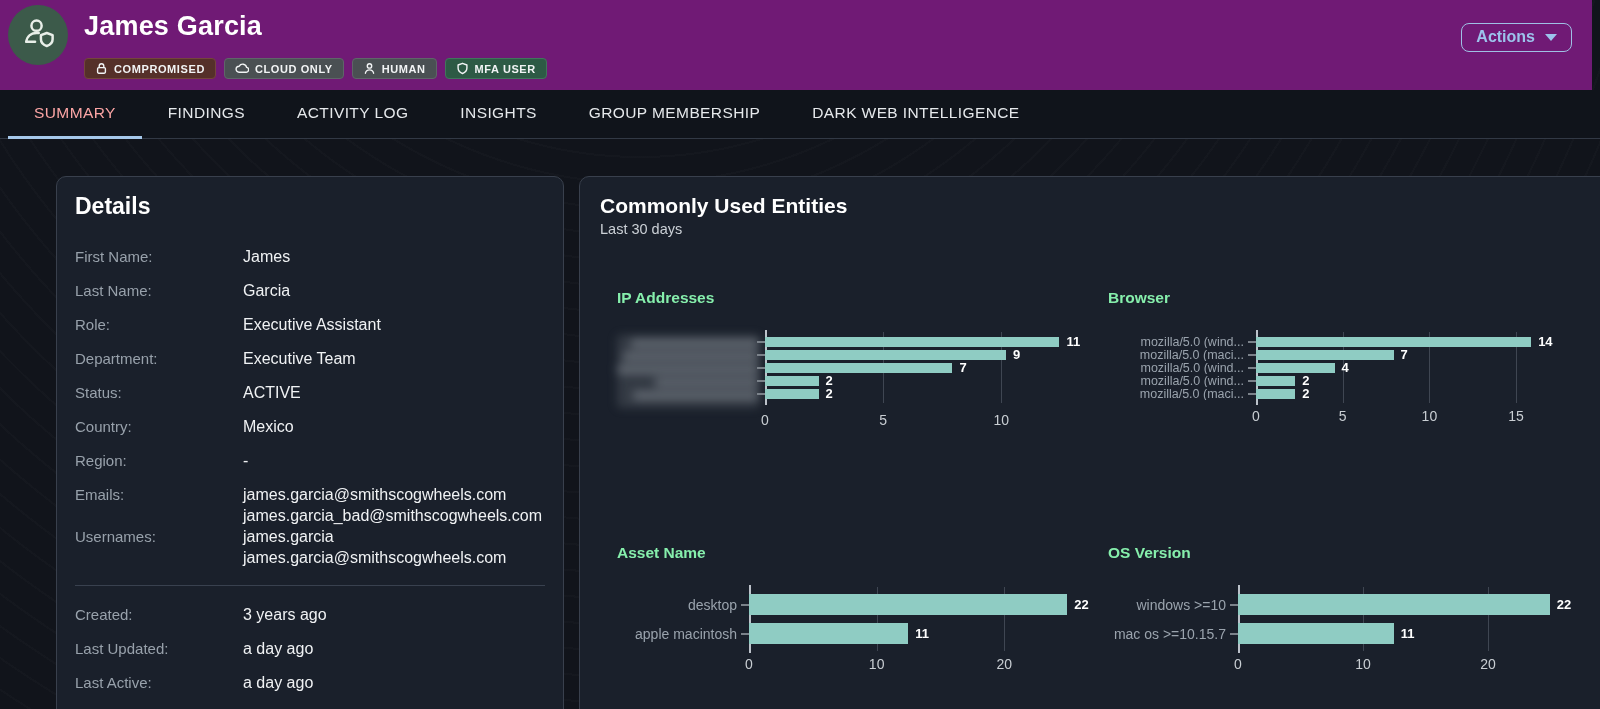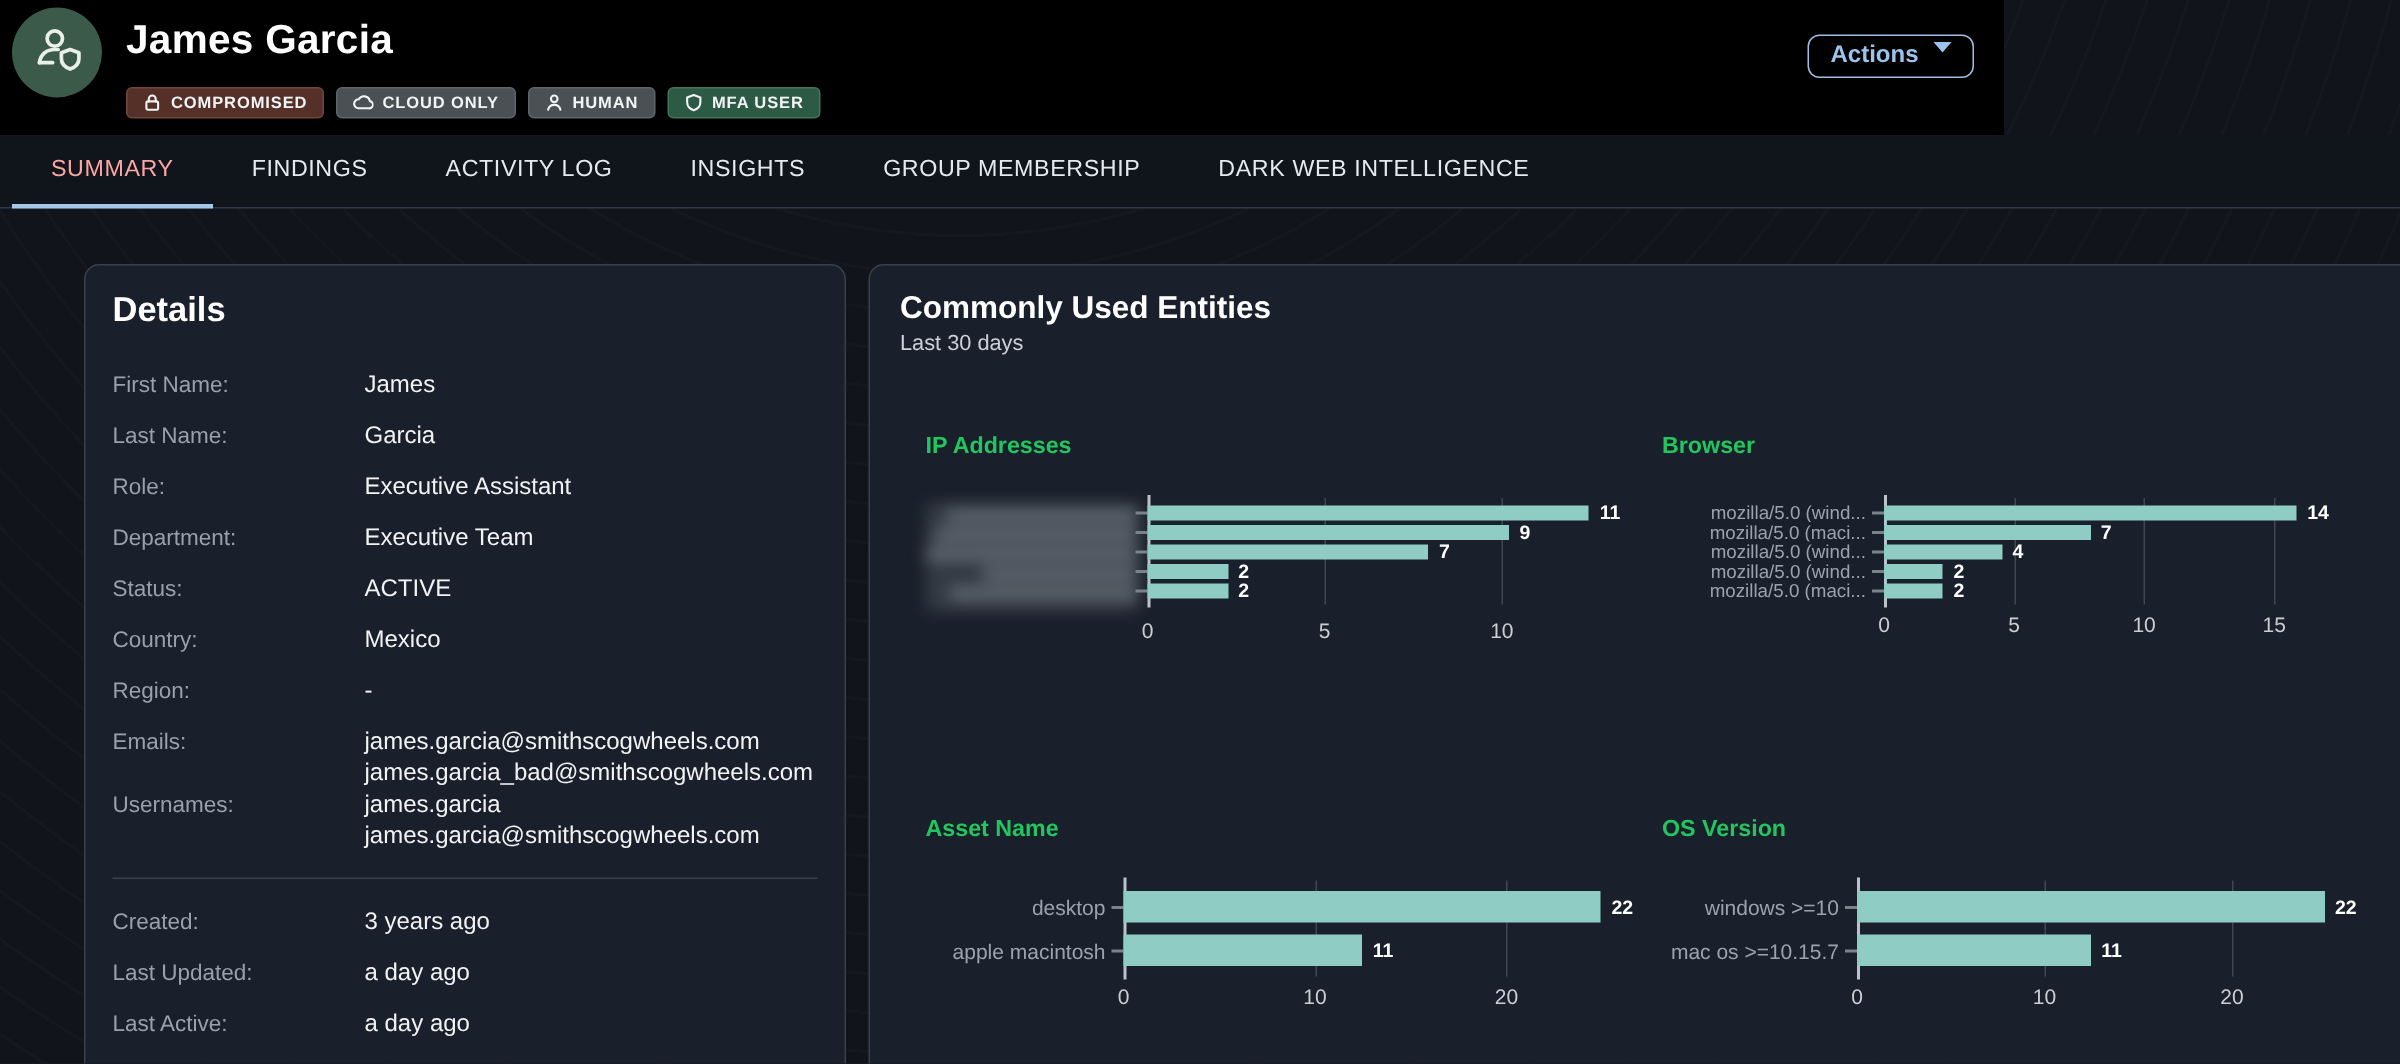--- a/index.html
+++ b/index.html
@@ -12,38 +12,38 @@
   }
   
   body::before{
     content:""; position:absolute; inset:0;
     background:repeating-radial-gradient(circle at 640px -260px,
       rgba(255,255,255,0.016) 0 2px, rgba(255,255,255,0) 2px 26px);
     pointer-events:none;
   }
 
   
-  .header { position:absolute; left:0; top:0; width:1336px; height:90px; background:#000000; }
+  .header { position:absolute; left:0; top:0; width:1592px; height:90px; background:#701a75; }
   .avatar {
     position:absolute; left:8px; top:5px; width:60px; height:60px;
     border-radius:50%; background:#3c5a4a; display:flex; align-items:center; justify-content:center;
   }
   .header-info { position:absolute; left:84px; top:10px; }
   .user-name { font-size:27px; font-weight:700; color:#ffffff; letter-spacing:.2px; line-height:32px; }
   .badges { display:flex; gap:8px; margin-top:16px;align-items:flex-end; }
   .badge {
     display:inline-flex; align-items:center; gap:6px;
     height:21px; padding:0 10px; border-radius:4px;
     font-size:11px; font-weight:700; letter-spacing:.6px; color:#f2f4f5;
     border:1px solid transparent;
   }
   .badge svg { flex:none; }
   .actions-btn {
     position:absolute; right:20px; top:23px;
-    display:flex; gap:10px;
+    display:flex; align-items:center; gap:10px;
     background:transparent; border:1.5px solid #9fc0e4; border-radius:8px;
     color:#9cc3ec; font-family:inherit; font-size:16px; font-weight:600;
     padding:4px 14px 5px 14px; cursor:pointer;
   }
   .caret-down { width:0; height:0; border-left:6px solid transparent; border-right:6px solid transparent; border-top:7px solid #9cc3ec; }
 
   
   .tabs {
     position:absolute; left:0; top:90px; width:1600px; height:49px;
     display:flex; align-items:stretch; padding-left:8px;
@@ -74,21 +74,21 @@
   .detail-value { min-height:21px; }
   .details-divider { border:none; border-top:1px solid #39414f; margin:17px 0 18px 0; }
 
   
   .entities-title { font-size:21px; font-weight:700; color:#ffffff; line-height:26px; }
   .entities-subtitle { font-size:14.5px; color:#ccd1d7; margin-top:2px; }
   .charts-grid {
     margin-top:52px; padding-left:17px;
     display:grid; grid-template-columns:491px 491px; row-gap:112px;
   }
-  .chart-title { font-size:15.5px; font-weight:700; color:#22c55e; margin-bottom:28px; }
+  .chart-title { font-size:15.5px; font-weight:700; color:#86efac; margin-bottom:28px; }
   .chart-area { display:flex; align-items:flex-start; }
   .chart-labels { flex:none; }
   .cat-label {
     display:flex; align-items:center; justify-content:flex-end;
     color:#9aa3ad; white-space:nowrap; overflow:hidden; padding-right:12px;
   }
   .chart--small .cat-label { height:13px; font-size:12.5px; }
   .chart--big .cat-label { height:29px; font-size:14px; }
   .chart-plot { position:relative; width:300px; }
   .axis-line { position:absolute; left:0; top:-5px; bottom:-5px; width:2px; background:#bcc2ca; }

